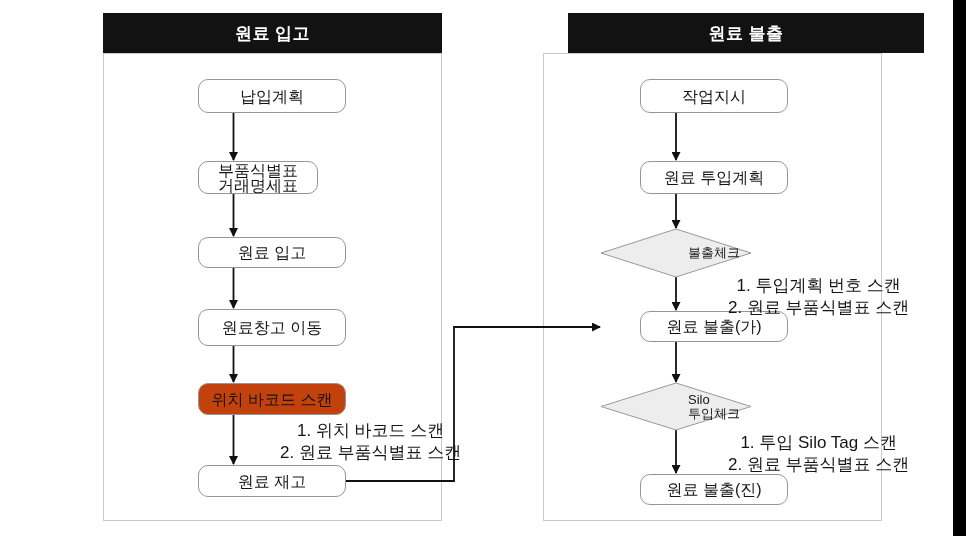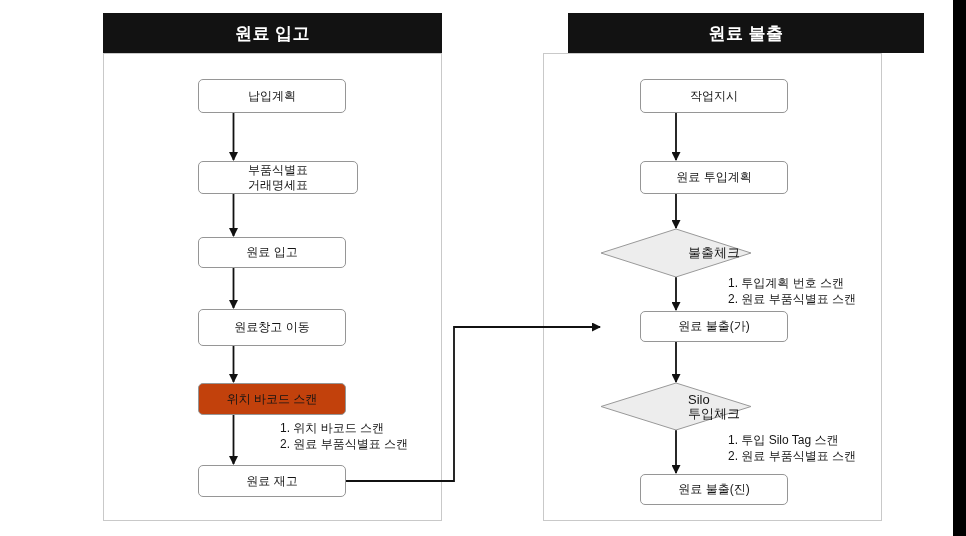--- a/index.html
+++ b/index.html
@@ -16,31 +16,31 @@
   
   .panel-header{
     height:40px;background:#121212;color:#ffffff;
     display:flex;align-items:center;justify-content:center;
     font-size:17px;font-weight:700;letter-spacing:0.5px;
   }
   .panel-body{background:#ffffff;border:1px solid #c9c9c9;}
   
   .node{
     display:flex;align-items:center;justify-content:center;
-    background:#ffffff;border:1px solid #969696;border-radius:5px;
-    font-size:12px;line-height:15px;text-align:center;white-space:pre-line;
+    background:#ffffff;border:1px solid #969696;border-radius:10px;
+    font-size:16px;line-height:15px;text-align:center;white-space:pre-line;
     box-sizing:border-box;
   }
   .node.shaded{background:#c2410c;}
   .diamond-label{
     display:flex;align-items:center;justify-content:center;
     font-size:13px;line-height:14px;text-align:left;white-space:pre-line;
   }
   .note{
-    font-size:12px;line-height:16px;white-space:pre-line;color:#141414;
+    font-size:17px;line-height:22px;white-space:pre-line;color:#141414;text-align:center;
   }
   svg.overlay{position:absolute;left:0;top:0;pointer-events:none;}
 </style>
 </head>
 <body>
 
 <div class="abs side-band"></div>
 <div class="abs yellow-marker"></div>
 
 <div class="abs panel-header" style="left:65px;top:13px;width:339px;">
@@ -72,21 +72,21 @@
   <line x1="676" y1="342" x2="676" y2="382" stroke="#111" stroke-width="1.8" marker-end="url(#ah)"></line>
   <line x1="676" y1="430" x2="676" y2="473" stroke="#111" stroke-width="1.8" marker-end="url(#ah)"></line>
 
   <path d="M308,481 L454,481 L454,327 L600,327" fill="none" stroke="#111" stroke-width="1.8" marker-end="url(#ah)"></path>
 
   <polygon points="676,229 751,253 676,277 601,253" fill="#ededed" stroke="#999999" stroke-width="1"></polygon>
   <polygon points="676,383 751,406.5 676,430 601,406.5" fill="#ededed" stroke="#999999" stroke-width="1"></polygon>
 </svg>
 
 <div class="abs node" style="left:160px;top:79px;width:148px;height:34px;">납입계획</div>
-<div class="abs node" style="left:160px;top:161px;width:160px;height:33px;">부품식별표
+<div class="abs node" style="left:160px;top:161px;width:120px;height:33px;">부품식별표
 거래명세표</div>
 <div class="abs node" style="left:160px;top:237px;width:148px;height:31px;">원료 입고</div>
 <div class="abs node" style="left:160px;top:309px;width:148px;height:37px;">원료창고 이동</div>
 <div class="abs node shaded" style="left:160px;top:383px;width:148px;height:32px;">위치 바코드 스캔</div>
 <div class="abs node" style="left:160px;top:465px;width:148px;height:32px;">원료 재고</div>
 <div class="abs note" style="left:242px;top:420px;">1. 위치 바코드 스캔
 2. 원료 부품식별표 스캔</div>
 
 <div class="abs node" style="left:602px;top:79px;width:148px;height:34px;">작업지시</div>
 <div class="abs node" style="left:602px;top:161px;width:148px;height:33px;">원료 투입계획</div>

